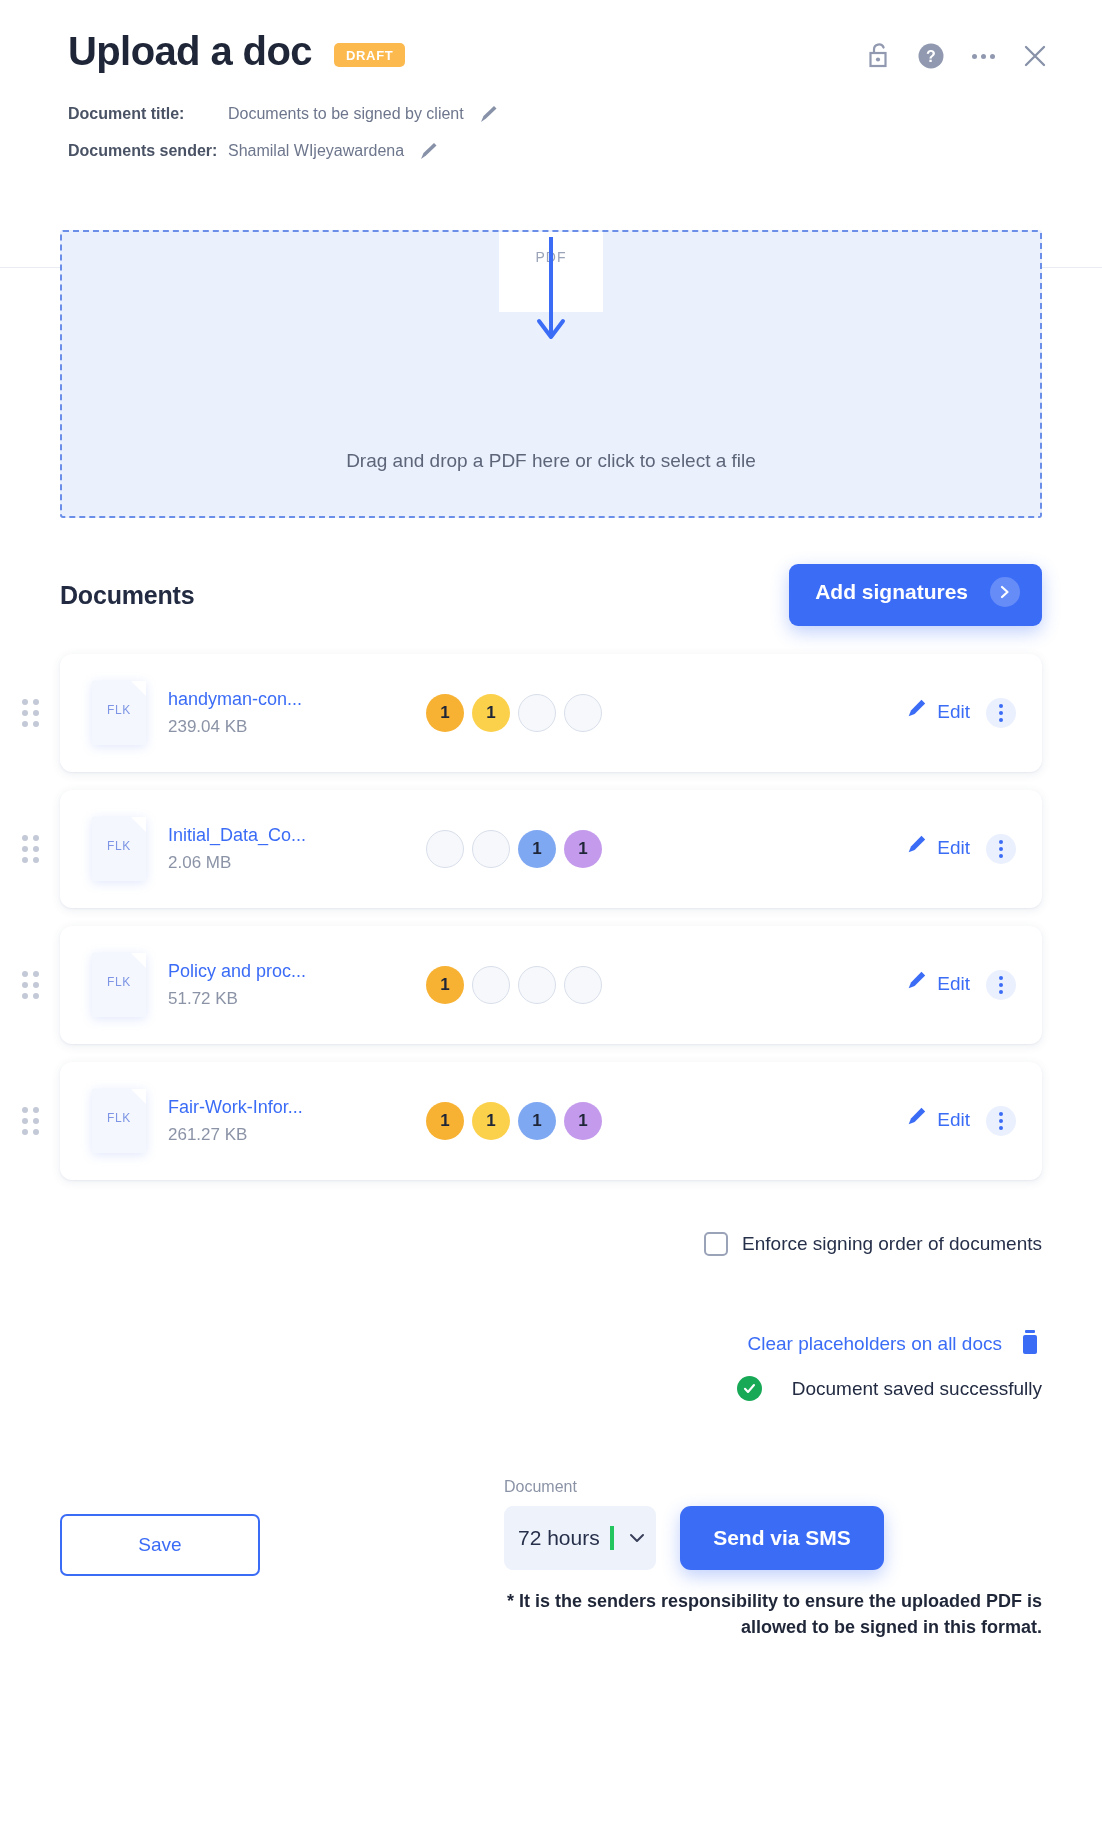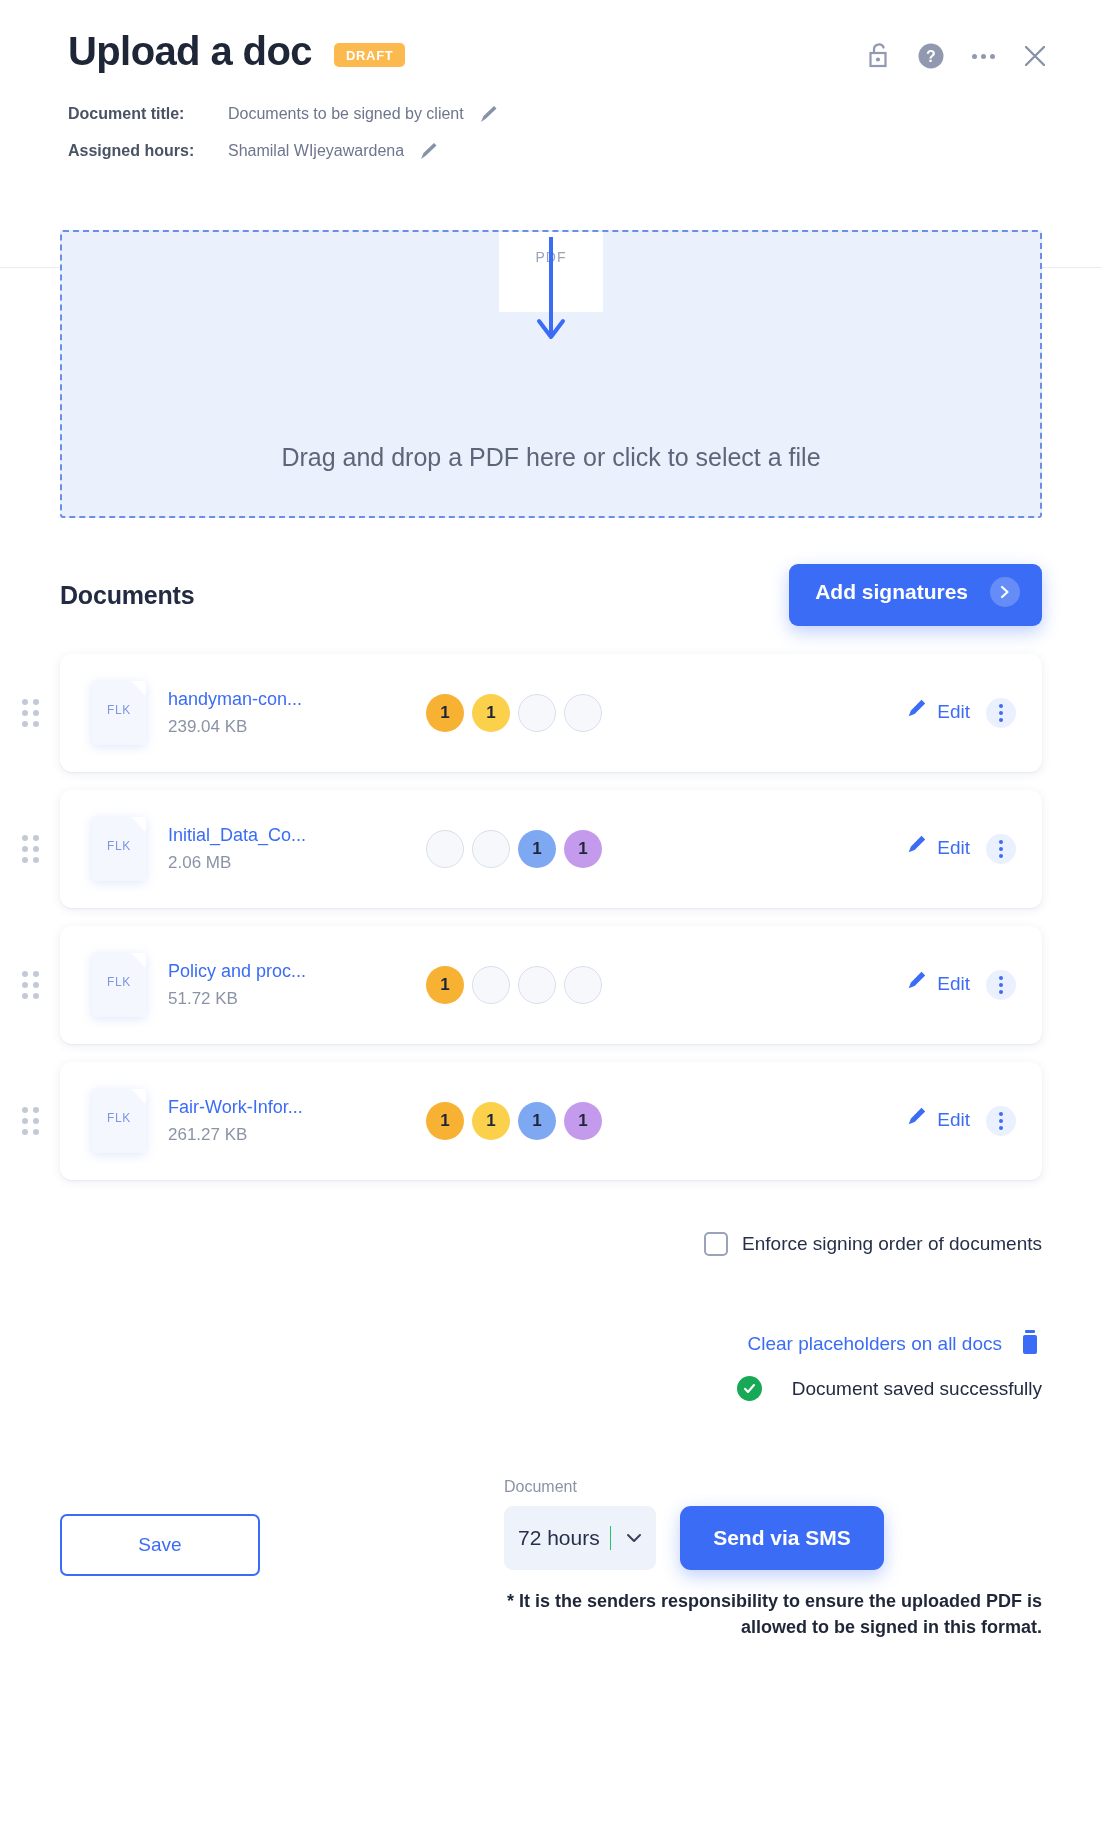--- a/index.html
+++ b/index.html
@@ -107,21 +107,21 @@
     letter-spacing: 1px;
     color: #9aa3b8;
   }
   .pdf-arrow {
     position: absolute;
     left: 50%;
     top: 52px;
     transform: translateX(-50%);
   }
   .dz-text {
-    font-size: 25px;
+    font-size: 19px;
     color: #5d6579;
   }
 
   
   .docs-head {
     display:flex;
     align-items:center;
     justify-content:space-between;
     padding: 46px 60px 0 60px;
   }
@@ -313,21 +313,21 @@
     top: 70px;
     width: 152px;
     height: 64px;
     background:#eef2fb;
     border-radius:9px;
     display:flex;
     align-items:center;
     padding-left: 14px;
     cursor:pointer;
   }
-  .deadline-value { font-size:21px; color:#27304a; padding-right:10px; border-right:1px solid #22c55e; }
+  .deadline-value { font-size:21px; color:#27304a; padding-right:10px; border-right:4px solid #22c55e; }
   .deadline-chev { margin-left: 14px; display:flex; }
   .send-btn {
     position:absolute;
     left: 620px;
     top: 70px;
     width: 204px;
     height: 64px;
     background:#3b6cf6;
     color:#fff;
     border:none;
@@ -393,21 +393,21 @@
       <div class="meta-row">
         <div class="meta-label">Document title:</div>
         <div class="meta-value">Documents to be signed by client</div>
         <span class="pencil-sm">
           <svg width="24" height="24" viewBox="0 0 24 24">
             <path d="M5 19 L7.5 13 L18 3 L20.5 5.5 L10 15.5 Z" fill="#8791a8"></path>
           </svg>
         </span>
       </div>
       <div class="meta-row">
-        <div class="meta-label">Assigned hours:</div>
+        <div class="meta-label">Documents sender:</div>
         <div class="meta-value">Shamilal WIjeyawardena</div>
         <span class="pencil-sm">
           <svg width="24" height="24" viewBox="0 0 24 24">
             <path d="M5 19 L7.5 13 L18 3 L20.5 5.5 L10 15.5 Z" fill="#8791a8"></path>
           </svg>
         </span>
       </div>
     </div>
   </div>
 

